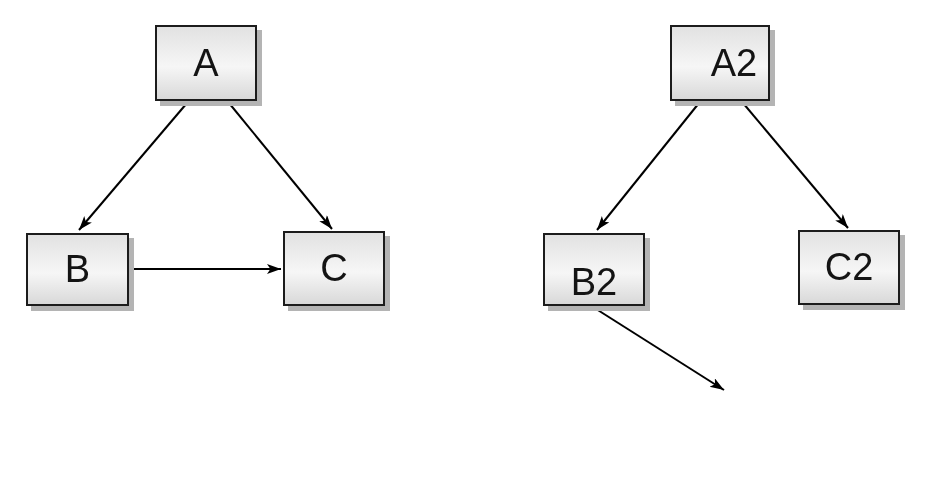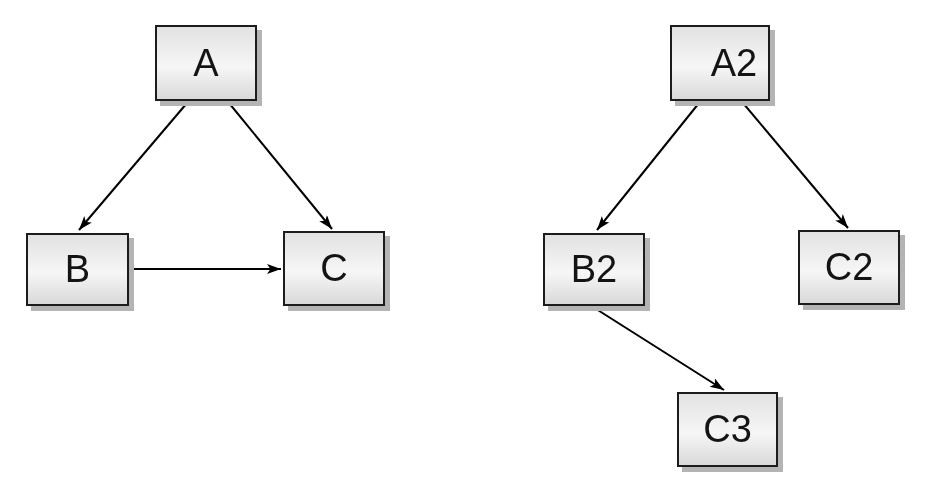--- a/index.html
+++ b/index.html
@@ -62,23 +62,20 @@
   <div class="node" style="left:26px; top:233px; width:103px; height:73px;">
     <span>B</span>
   </div>
   <div class="node" style="left:283px; top:231px; width:102px; height:75px;">
     <span>C</span>
   </div>
 
   <div class="node" style="left:670px; top:25px; width:100px; height:76px;padding-left:28px;">
     <span>A2</span>
   </div>
-  <div class="node" style="left:543px; top:233px; width:102px; height:73px;">
+  <div class="node" style="left:543px; top:233px; width:102px; height:73px;align-items:flex-end;">
     <span>B2</span>
   </div>
   <div class="node" style="left:798px; top:230px; width:102px; height:75px;">
     <span>C2</span>
   </div>
-  <div class="node" style="left:677px; top:392px; width:101px; height:75px;">
-    <span>C3</span>
-  </div>
 
 </div>
 
 </body></html>

